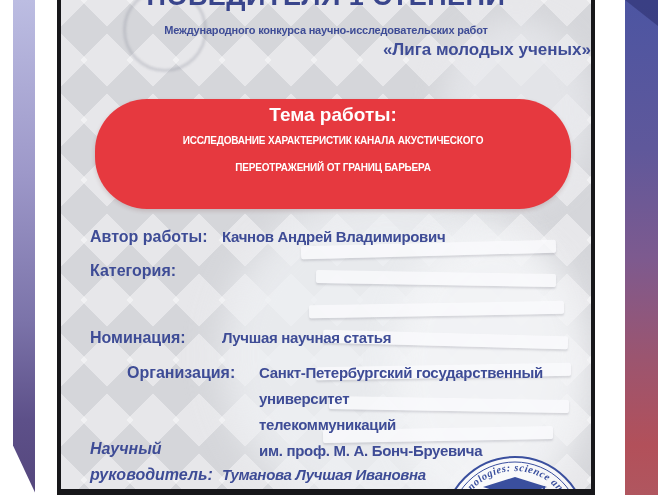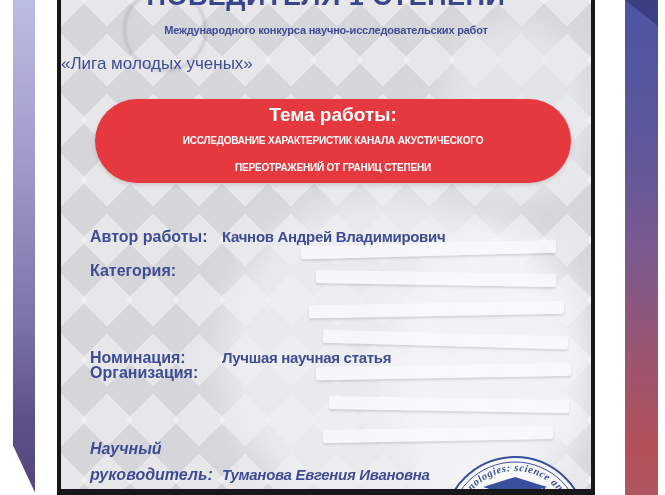--- a/index.html
+++ b/index.html
@@ -58,25 +58,25 @@
   .navy{color:#3e4c96;}
   .title-cut{
     position:absolute;top:-19px;left:0;width:100%;text-align:center;
     font-size:27px;line-height:30px;font-weight:bold;letter-spacing:.5px;color:#39458c;
   }
   .subtitle{
     position:absolute;top:24px;left:0;width:100%;text-align:center;
     font-size:11px;font-weight:bold;letter-spacing:-.2px;
   }
   .subtitle2{
-    position:absolute;top:54px;left:0;width:100%;text-align:left;
-    font-size:17px;font-weight:normal;
+    position:absolute;top:40px;left:0;width:100%;text-align:right;
+    font-size:17px;font-weight:bold;
   }
   .theme-box{
-    position:absolute;left:34px;top:99px;width:476px;height:84px;
+    position:absolute;left:34px;top:99px;width:476px;height:110px;
     background:#e6393f;border-radius:52px;
     box-shadow:0 2px 4px rgba(100,40,40,.18);
     color:#ffffff;text-align:center;
   }
   .theme-heading{
     position:absolute;top:5px;left:0;width:100%;
     font-size:19px;font-weight:bold;
   }
   .theme-lines{
     position:absolute;top:28px;left:18px;right:18px;
@@ -88,22 +88,22 @@
     flex:0 0 132px;font-size:16px;font-weight:bold;line-height:26px;
     white-space:pre-line;
   }
   .field-value{
     flex:1 1 auto;font-size:15px;font-weight:bold;line-height:26px;
     letter-spacing:-.3px;white-space:pre-line;
   }
   .row-1{top:224px;}
   .row-2{top:258px;gap:20px;}
   .row-3{top:291px;}
-  .row-4{top:325px;margin-top:20px;}
-  .row-5{top:360px;}
+  .row-4{top:325px;}
+  .row-5{top:360px;margin-left:37px;}
   .row-6{top:436px;align-items:flex-end;font-style:italic;}
 
   .seal{position:absolute;left:374px;top:448px;width:160px;height:160px;}
 </style>
 </head>
 <body>
 
 <div class="stage">
 
   <div class="strip-left"></div>
@@ -146,41 +146,44 @@
       </svg>
 
       <div class="title-cut navy">ПОБЕДИТЕЛЯ 1 СТЕПЕНИ</div>
       <div class="subtitle navy">Международного конкурса научно-исследовательских работ</div>
       <div class="subtitle2 navy">«Лига молодых ученых»</div>
 
       <div class="theme-box">
         <div class="theme-heading">Тема работы:</div>
         <div class="theme-lines">
           <div>ИССЛЕДОВАНИЕ ХАРАКТЕРИСТИК КАНАЛА АКУСТИЧЕСКОГО</div>
-          <div>ПЕРЕОТРАЖЕНИЙ ОТ ГРАНИЦ СТЕПЕНИ</div>
+          <div>ПЕРЕОТРАЖЕНИЙ ОТ ГРАНИЦ БАРЬЕРА</div>
         </div>
       </div>
 
       <div class="fields">
         <div class="field-row row-1">
           <div class="field-label navy">Автор работы:</div>
           <div class="field-value navy">Качнов Андрей Владимирович</div>
         </div>
         <div class="field-row row-2">
           <div class="field-label navy">Категория:</div>
         </div>
         <div class="field-row row-4">
           <div class="field-label navy">Номинация:</div>
           <div class="field-value navy">Лучшая научная статья</div>
         </div>
         <div class="field-row row-5">
           <div class="field-label navy">Организация:</div>
+          <div class="field-value navy">Санкт-Петербургский государственный университет
+телекоммуникаций
+им. проф. М. А. Бонч-Бруевича</div>
         </div>
         <div class="field-row row-6">
           <div class="field-label navy">Научный
 руководитель:</div>
-          <div class="field-value navy">Туманова Евгения Ивановна</div>
+          <div class="field-value navy">Туманова Лучшая Ивановна</div>
         </div>
       </div>
 
     </div>
   </div>
 </div>
 
 </body></html>

